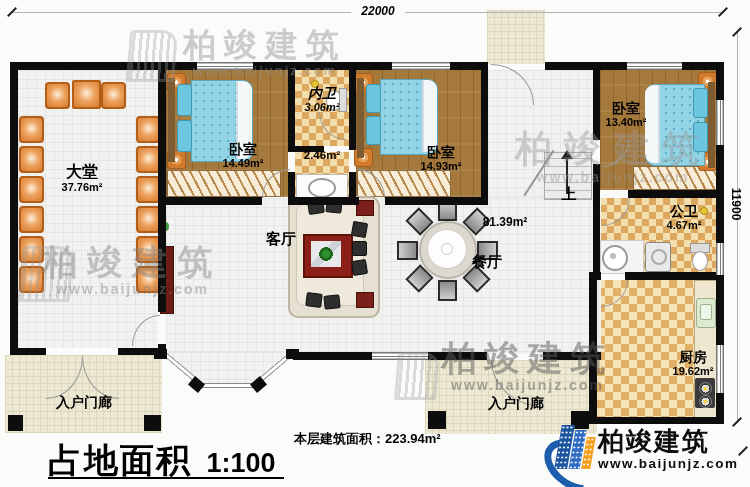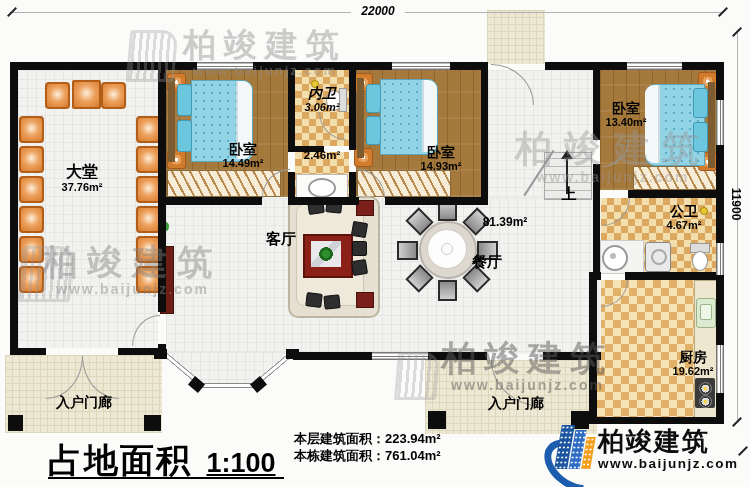--- a/index.html
+++ b/index.html
@@ -319,29 +319,26 @@
     <span class="wmurl" style="font-size:14px;letter-spacing:2px;">www.baijunjz.com</span>
   </div>
   <div class="abs wmglyph" style="left:396px;top:352px;width:36px;height:42px;"></div>
   <div class="abs wm" style="left:420px;top:340px;width:215px;color:rgba(90,90,90,.5);">
     <span class="wmname" style="font-size:35px;letter-spacing:8px;">柏竣建筑</span>
     <span class="wmurl" style="font-size:14px;letter-spacing:2px;">www.baijunjz.com</span>
   </div>
 
   <div class="abs titleblock" style="left:48px;top:438px;">
     <span style="font-size:34px;font-weight:900;letter-spacing:2px;">占地面积</span>
-    <span style="font-size:27px;font-weight:bold;margin-left:10px;text-decoration:underline;">1:100</span>
+    <span style="font-size:27px;font-weight:bold;margin-left:10px;">1:100</span>
   </div>
   <div class="abs" style="left:48px;top:477px;width:236px;height:2px;background:#000;z-index:70;"></div>
   <div class="abs stats" style="left:294px;top:431px;">
     <div>
       <span>本层建筑面积：</span><span>223.94m²</span>
-    </div>
-    <div>
-      <span>本栋建筑面积：</span><span>761.04m²</span>
     </div>
   </div>
 
   <div class="abs logo" style="left:540px;top:420px;width:208px;height:64px;">
     <div class="abs" style="left:1px;top:24px;width:50px;height:30px;border:6px solid transparent;border-bottom:7px solid #1d5dad;border-left:7px solid #1d5dad;border-radius:50%;transform:rotate(38deg);"></div>
     <div class="abs tower" style="left:18px;top:5px;width:13px;height:44px;background-color:#1b55a0;transform:skewX(-10deg);"></div>
     <div class="abs tower" style="left:32px;top:10px;width:11px;height:39px;background-color:#2f6cc4;transform:skewX(-10deg);"></div>
     <div class="abs tower" style="left:44px;top:17px;width:9px;height:32px;background-color:#f59e1b;transform:skewX(-10deg);"></div>
     <div class="abs logotext" style="left:58px;top:4px;">柏竣建筑</div>
     <div class="abs logourl" style="left:58px;top:36px;">www.baijunjz.com</div>

